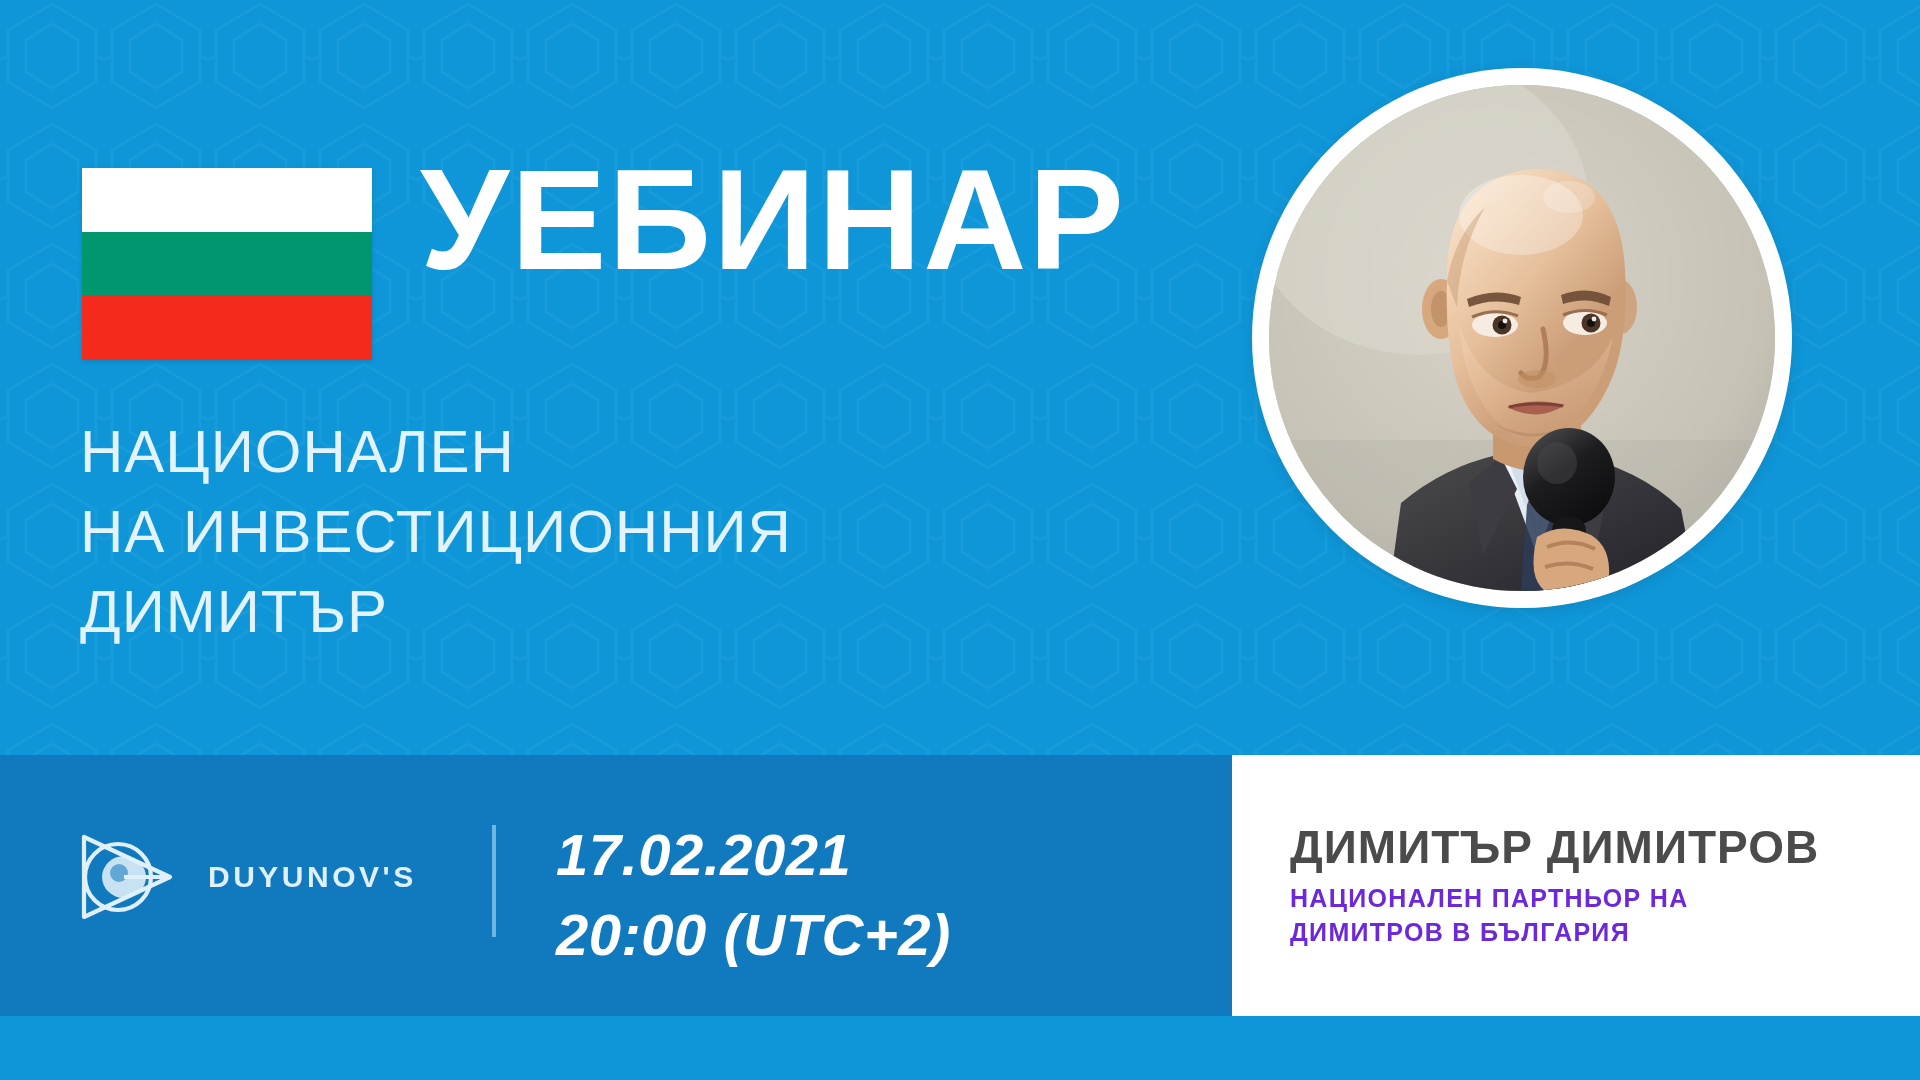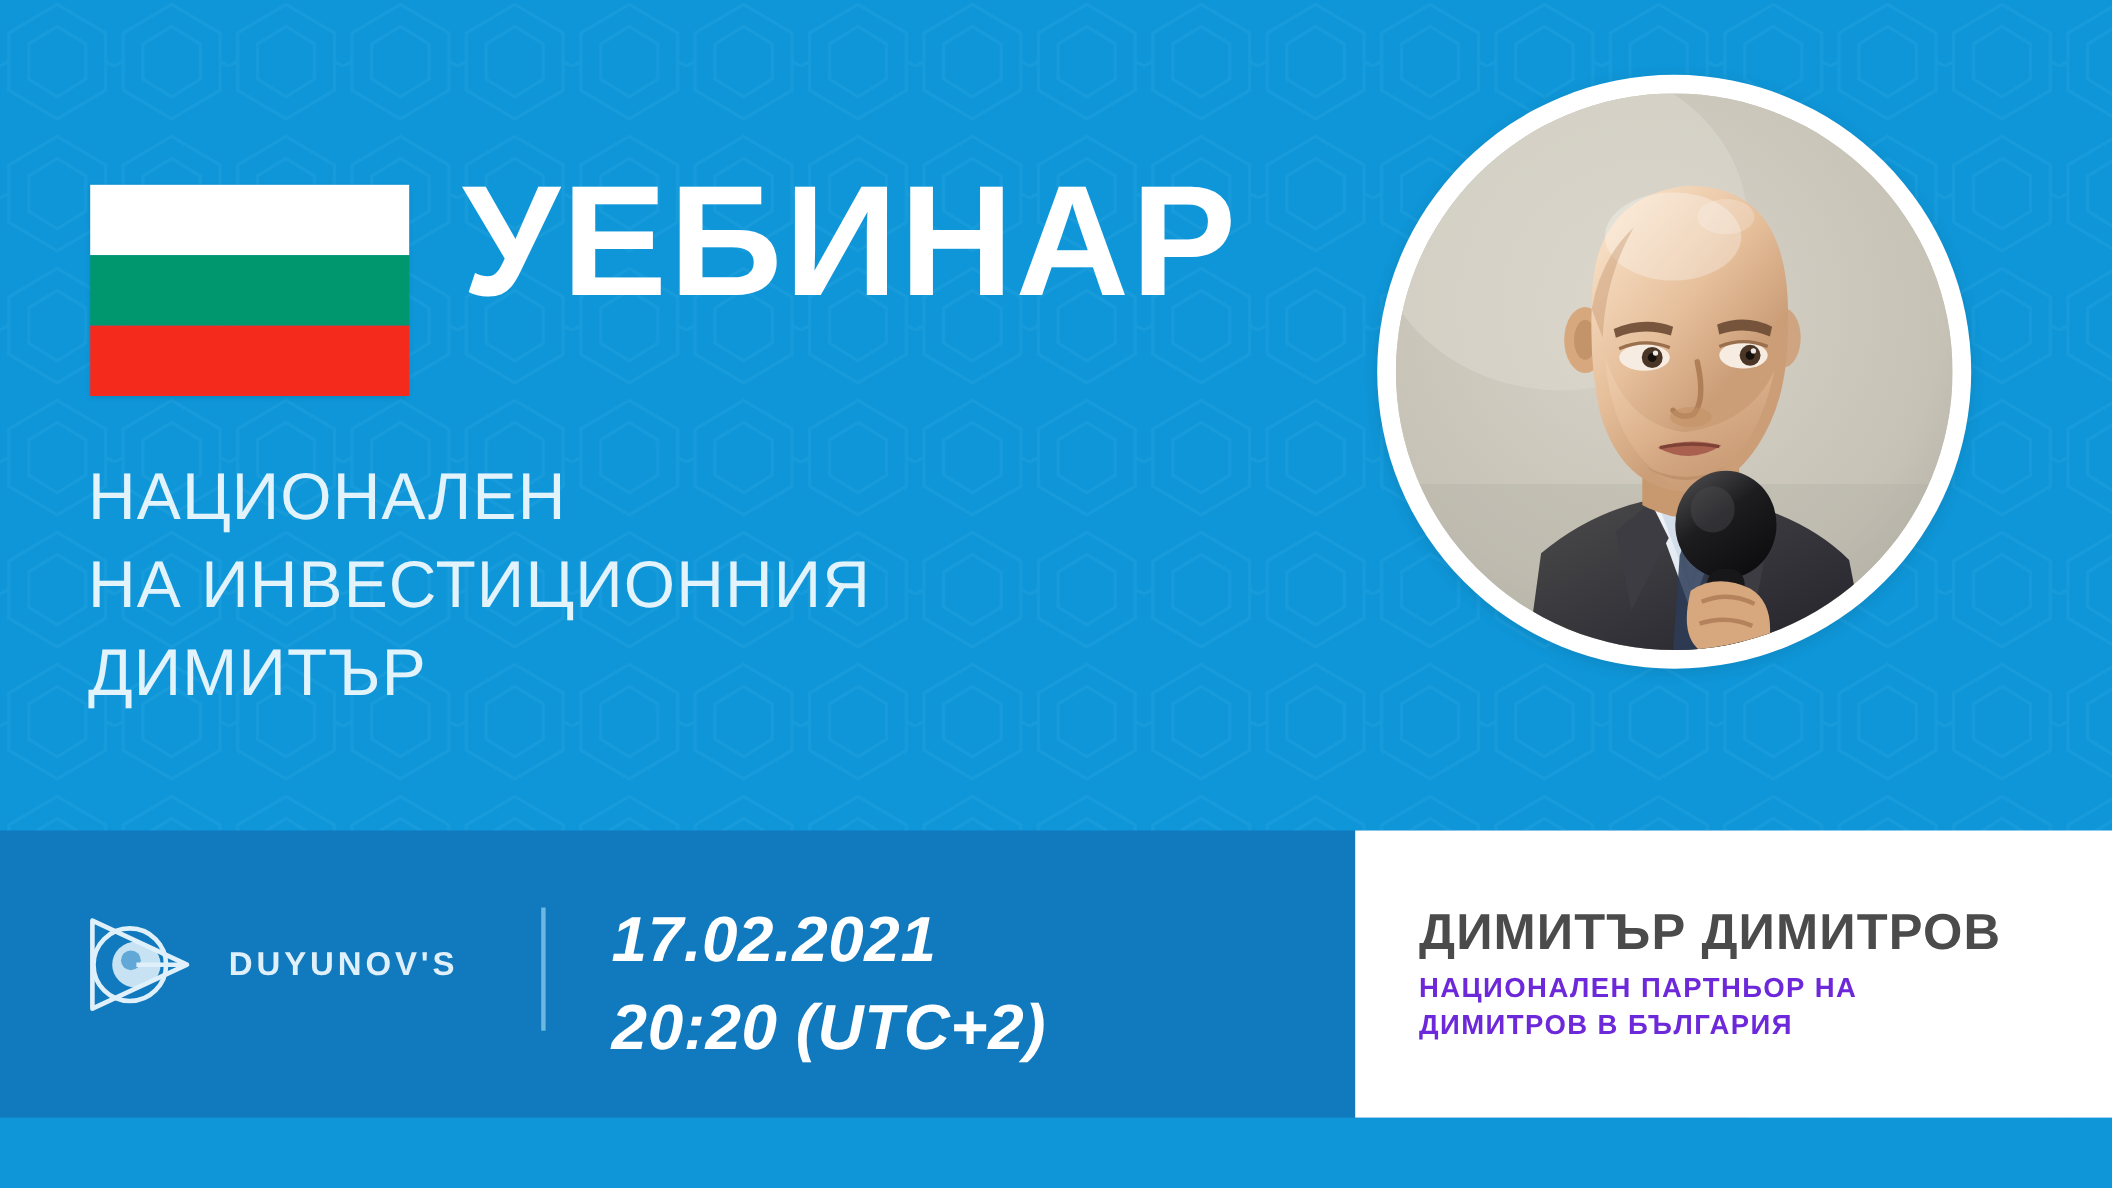--- a/index.html
+++ b/index.html
@@ -313,21 +313,21 @@
       </div>
       <div id="logo-words">
         <div id="logo-line1">DUYUNOV'S</div>
       </div>
     </div>
 
     <div id="divider"></div>
 
     <div id="datetime">
       <div>17.02.2021</div>
-      <div>20:20 (UTC+2)</div>
+      <div>20:00 (UTC+2)</div>
     </div>
 
   </div>
 
   <div id="speaker-panel">
     <div id="speaker-name">ДИМИТЪР ДИМИТРОВ</div>
     <div id="speaker-role">
       <div>НАЦИОНАЛЕН ПАРТНЬОР НА</div>
       <div>ДИМИТРОВ В БЪЛГАРИЯ</div>
     </div>

